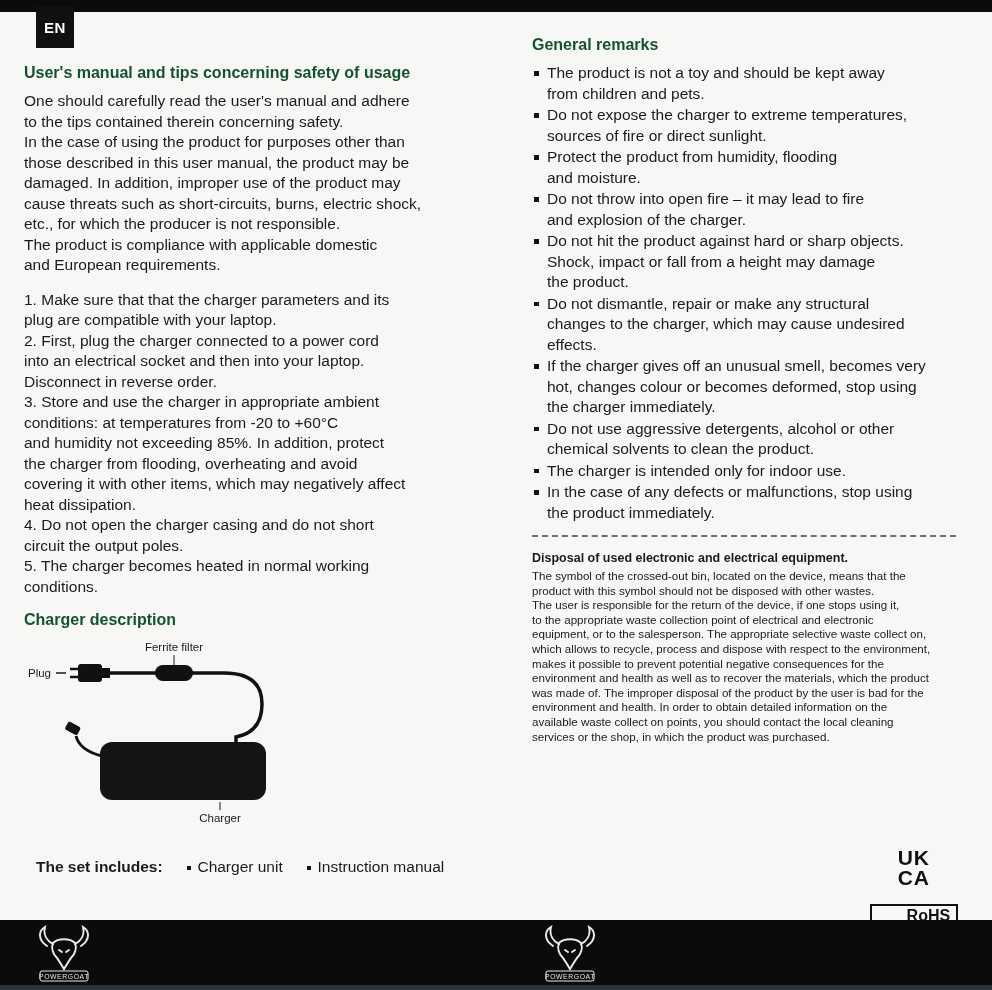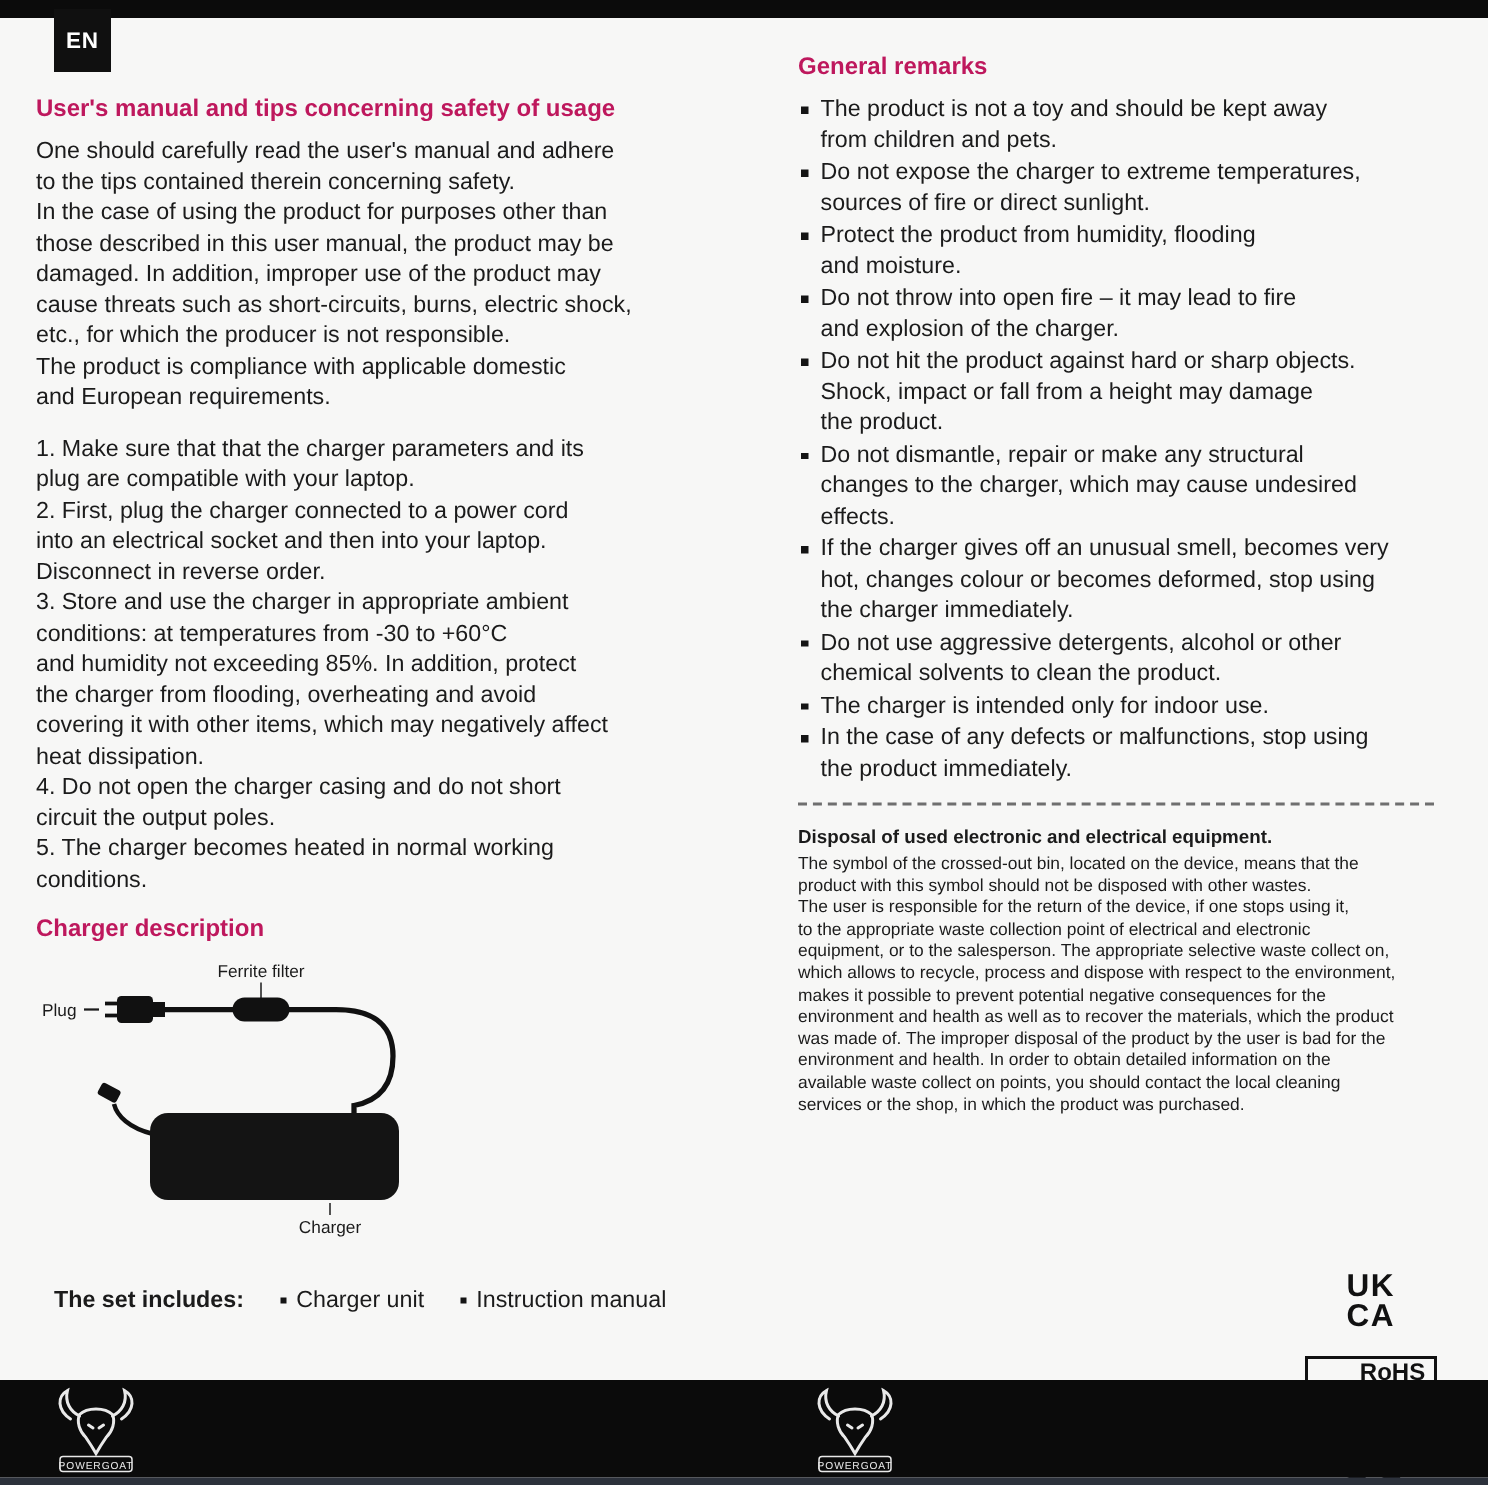--- a/index.html
+++ b/index.html
@@ -22,21 +22,21 @@
     display: flex; align-items: center; justify-content: center;
     letter-spacing: .5px;
   }
   .col-left {
     position: absolute; left: 24px; top: 64px; width: 438px;
   }
   .col-right {
     position: absolute; left: 532px; top: 36px; width: 424px;
   }
   h2 {
-    font-size: 16px; font-weight: bold; color: #be185d;
+    font-size: 16px; font-weight: bold; color: #14532d;
     margin: 0 0 9px 0;
   }
   .body-text, .num-item, .bullet-item {
     font-size: 15.5px; line-height: 20.5px; white-space: pre-line;
   }
   .body-text { margin-bottom: 14px; }
   .num-list { margin-bottom: 14px; }
   .num-item { margin-bottom: 0; }
   .bullet-list { list-style: none; margin-bottom: 12px; }
   .bullet-item {
@@ -110,21 +110,21 @@
 The product is compliance with applicable domestic
 and European requirements.</div>
 
   <div class="num-list">
     <p class="num-item">1. Make sure that that the charger parameters and its
 plug are compatible with your laptop.</p>
     <p class="num-item">2. First, plug the charger connected to a power cord
 into an electrical socket and then into your laptop.
 Disconnect in reverse order.</p>
     <p class="num-item">3. Store and use the charger in appropriate ambient
-conditions: at temperatures from -30 to +60°C
+conditions: at temperatures from -20 to +60°C
 and humidity not exceeding 85%. In addition, protect
 the charger from flooding, overheating and avoid
 covering it with other items, which may negatively affect
 heat dissipation.</p>
     <p class="num-item">4. Do not open the charger casing and do not short
 circuit the output poles.</p>
     <p class="num-item">5. The charger becomes heated in normal working
 conditions.</p>
   </div>
 

